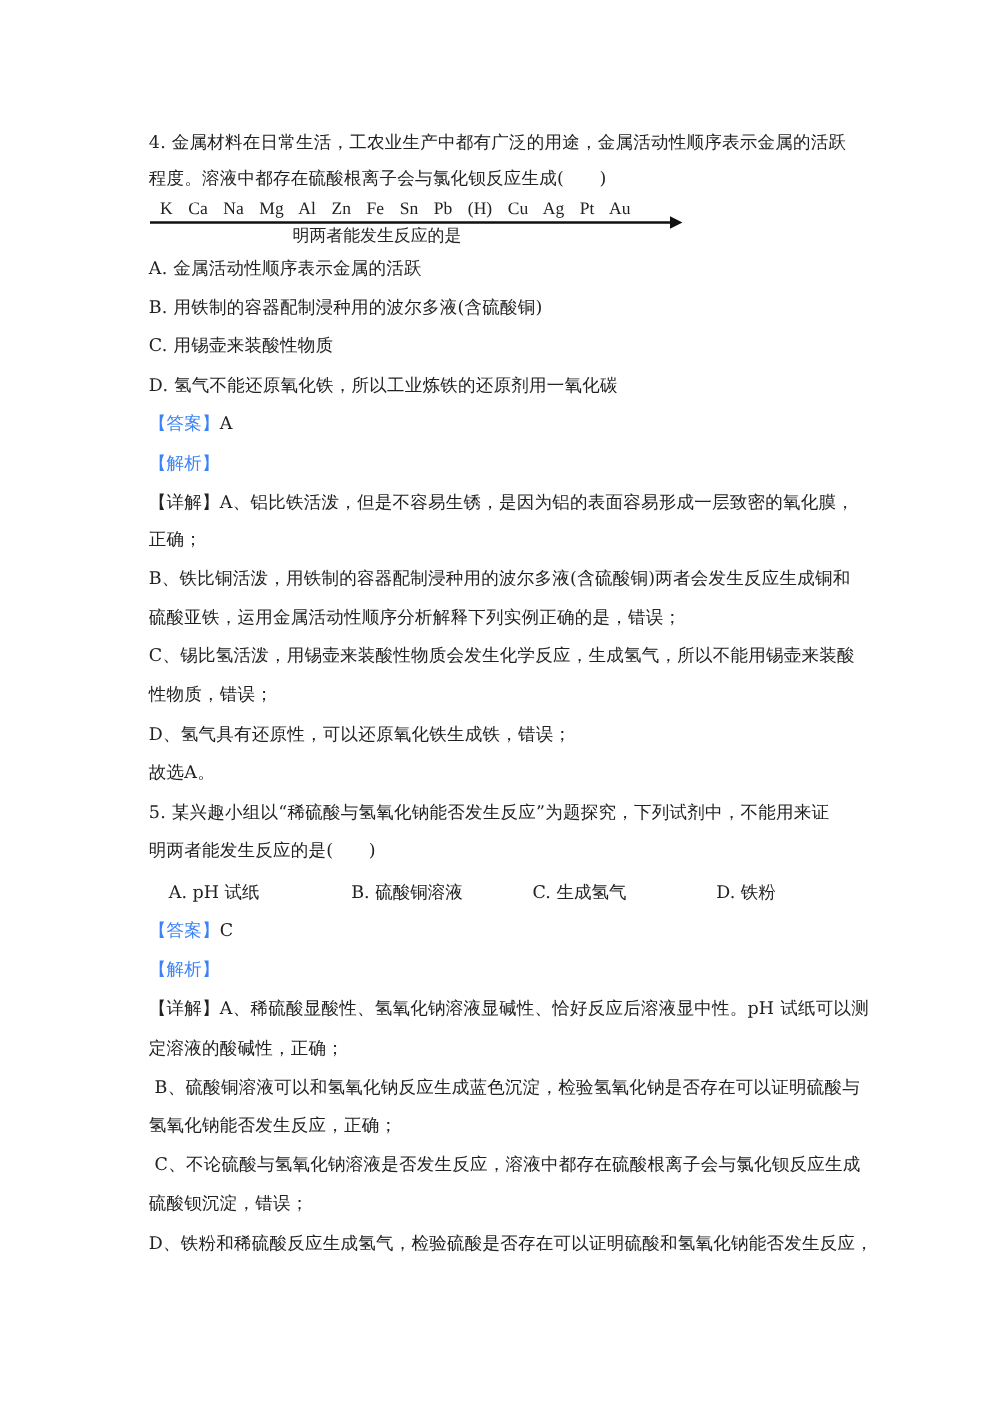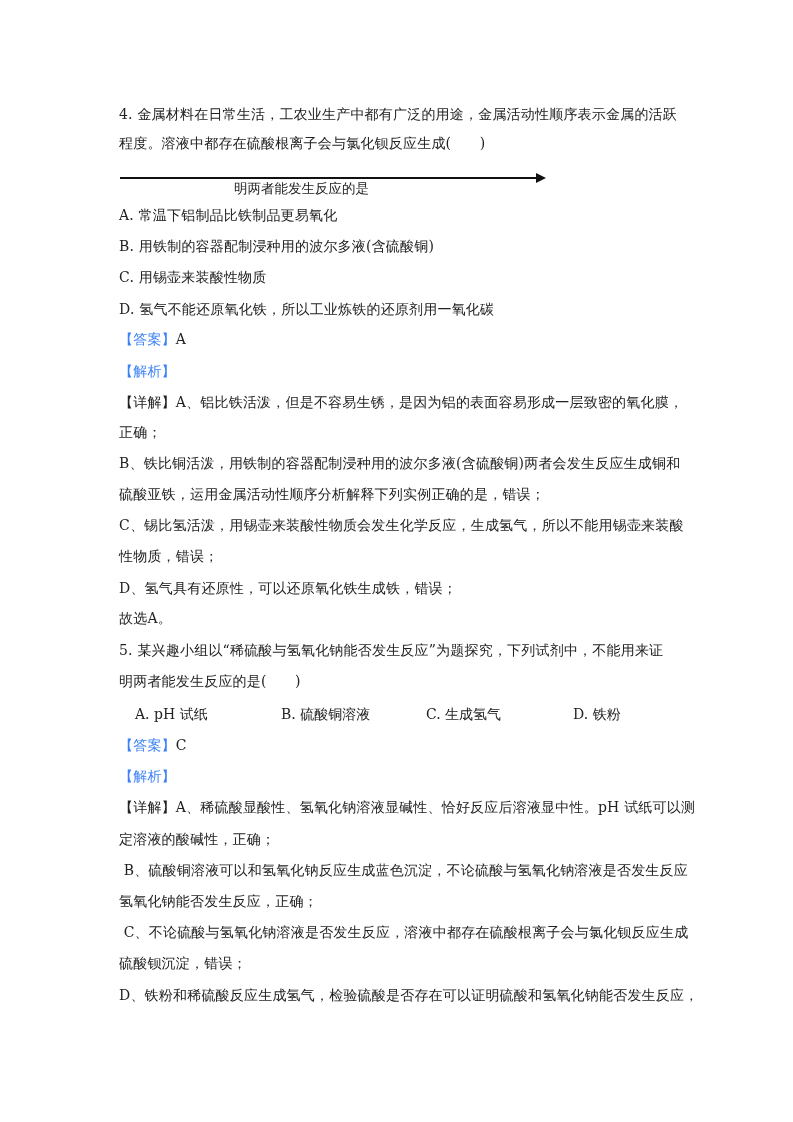--- a/index.html
+++ b/index.html
@@ -15,26 +15,27 @@
      border-top: 5px solid transparent; border-bottom: 5px solid transparent; border-left: 10px solid #111; }
   .series .caption { position: absolute; left: 114px; top: 22px; font-family: "DejaVu Sans", sans-serif; font-size: 13.5px; white-space: nowrap; }
 </style>
 </head>
 <body>
 
 <div class="line" style="top:105px">4. 金属材料在日常生活，工农业生产中都有广泛的用途，金属活动性顺序表示金属的活跃</div>
 <div class="line" style="top:134px">程度。溶液中都存在硫酸根离子会与氯化钡反应生成(　　)</div>
 
 <div class="series">
+  <div class="elems">K  Ca  Na  Mg  Al  Zn  Fe  Sn  Pb  (H)  Cu  Ag  Pt  Au</div>
   <div class="axis"></div>
   <div class="arrowhead"></div>
   <div class="caption">明两者能发生反应的是</div>
 </div>
 
-<div class="line" style="top:206px">A. 常温下铝制品比铁制品更易氧化</div>
+<div class="line" style="top:206px">A. 金属活动性顺序表示金属的活跃</div>
 <div class="line" style="top:237px">B. 用铁制的容器配制浸种用的波尔多液(含硫酸铜)</div>
 <div class="line" style="top:268px">C. 用锡壶来装酸性物质</div>
 <div class="line" style="top:300px">D. 氢气不能还原氧化铁，所以工业炼铁的还原剂用一氧化碳</div>
 
 <div class="line" style="top:330px"><span class="tag">【答案】</span><span>A</span></div>
 <div class="line" style="top:362px"><span class="tag">【解析】</span></div>
 
 <div class="line" style="top:393px"><span>【详解】</span><span>A、铝比铁活泼，但是不容易生锈，是因为铝的表面容易形成一层致密的氧化膜，</span></div>
 <div class="line" style="top:423px">正确；</div>
 <div class="line" style="top:454px">B、铁比铜活泼，用铁制的容器配制浸种用的波尔多液(含硫酸铜)两者会发生反应生成铜和</div>
@@ -50,17 +51,17 @@
 <div class="opt" style="left:119px; top:705px">A. pH 试纸</div>
 <div class="opt" style="left:265px; top:705px">B. 硫酸铜溶液</div>
 <div class="opt" style="left:410px; top:705px">C. 生成氢气</div>
 <div class="opt" style="left:557px; top:705px">D. 铁粉</div>
 
 <div class="line" style="top:736px"><span class="tag">【答案】</span><span>C</span></div>
 <div class="line" style="top:767px"><span class="tag">【解析】</span></div>
 
 <div class="line" style="top:798px"><span>【详解】</span><span>A、稀硫酸显酸性、氢氧化钠溶液显碱性、恰好反应后溶液显中性。pH 试纸可以测</span></div>
 <div class="line" style="top:830px">定溶液的酸碱性，正确；</div>
-<div class="line" style="top:861px; white-space:pre"> B、硫酸铜溶液可以和氢氧化钠反应生成蓝色沉淀，不论硫酸与氢氧化钠溶液是否发生反应</div>
+<div class="line" style="top:861px; white-space:pre"> B、硫酸铜溶液可以和氢氧化钠反应生成蓝色沉淀，检验氢氧化钠是否存在可以证明硫酸与</div>
 <div class="line" style="top:892px">氢氧化钠能否发生反应，正确；</div>
 <div class="line" style="top:923px; white-space:pre"> C、不论硫酸与氢氧化钠溶液是否发生反应，溶液中都存在硫酸根离子会与氯化钡反应生成</div>
 <div class="line" style="top:954px">硫酸钡沉淀，错误；</div>
 <div class="line" style="top:986px">D、铁粉和稀硫酸反应生成氢气，检验硫酸是否存在可以证明硫酸和氢氧化钠能否发生反应，</div>
 
 </body></html>

